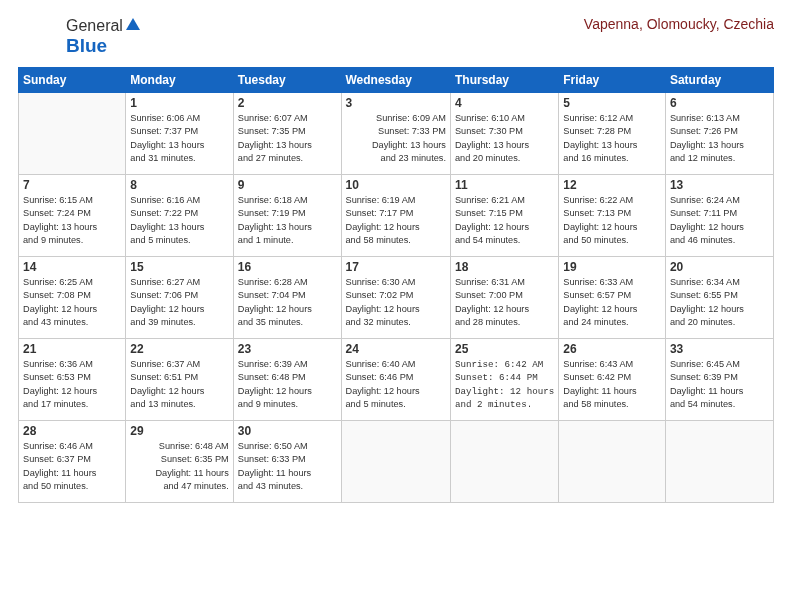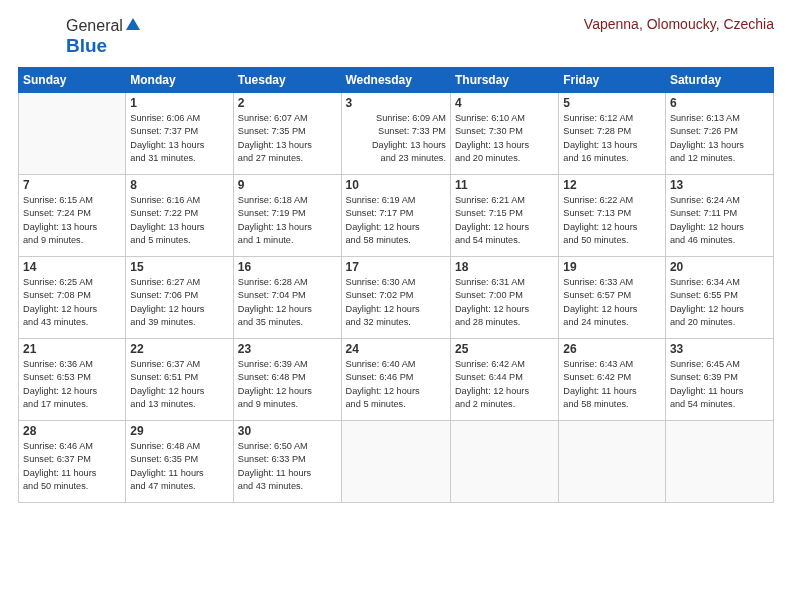--- a/index.html
+++ b/index.html
@@ -286,21 +286,21 @@
           </td>
           <td>
             <span class="day-num">24</span>
             <div class="day-info" style="white-space: pre-line;">Sunrise: 6:40 AM
 Sunset: 6:46 PM
 Daylight: 12 hours
 and 5 minutes.</div>
           </td>
           <td>
             <span class="day-num">25</span>
-            <div class="day-info" style="white-space: pre-line;">Sunrise: 6:42 AM
+            <div class="day-info" style="white-space: pre-line; font-family: Liberation Mono, monospace;">Sunrise: 6:42 AM
 Sunset: 6:44 PM
 Daylight: 12 hours
 and 2 minutes.</div>
           </td>
           <td>
             <span class="day-num">26</span>
             <div class="day-info" style="white-space: pre-line;">Sunrise: 6:43 AM
 Sunset: 6:42 PM
 Daylight: 11 hours
 and 58 minutes.</div>
@@ -316,21 +316,21 @@
         <tr class="last-row">
           <td>
             <span class="day-num">28</span>
             <div class="day-info" style="white-space: pre-line;">Sunrise: 6:46 AM
 Sunset: 6:37 PM
 Daylight: 11 hours
 and 50 minutes.</div>
           </td>
           <td>
             <span class="day-num">29</span>
-            <div class="day-info" style="white-space: pre-line;">Sunrise: 6:48 AM
+            <div class="day-info" style="white-space: pre-line; text-align: right;">Sunrise: 6:48 AM
 Sunset: 6:35 PM
 Daylight: 11 hours
 and 47 minutes.</div>
           </td>
           <td>
             <span class="day-num">30</span>
             <div class="day-info" style="white-space: pre-line;">Sunrise: 6:50 AM
 Sunset: 6:33 PM
 Daylight: 11 hours
 and 43 minutes.</div>

